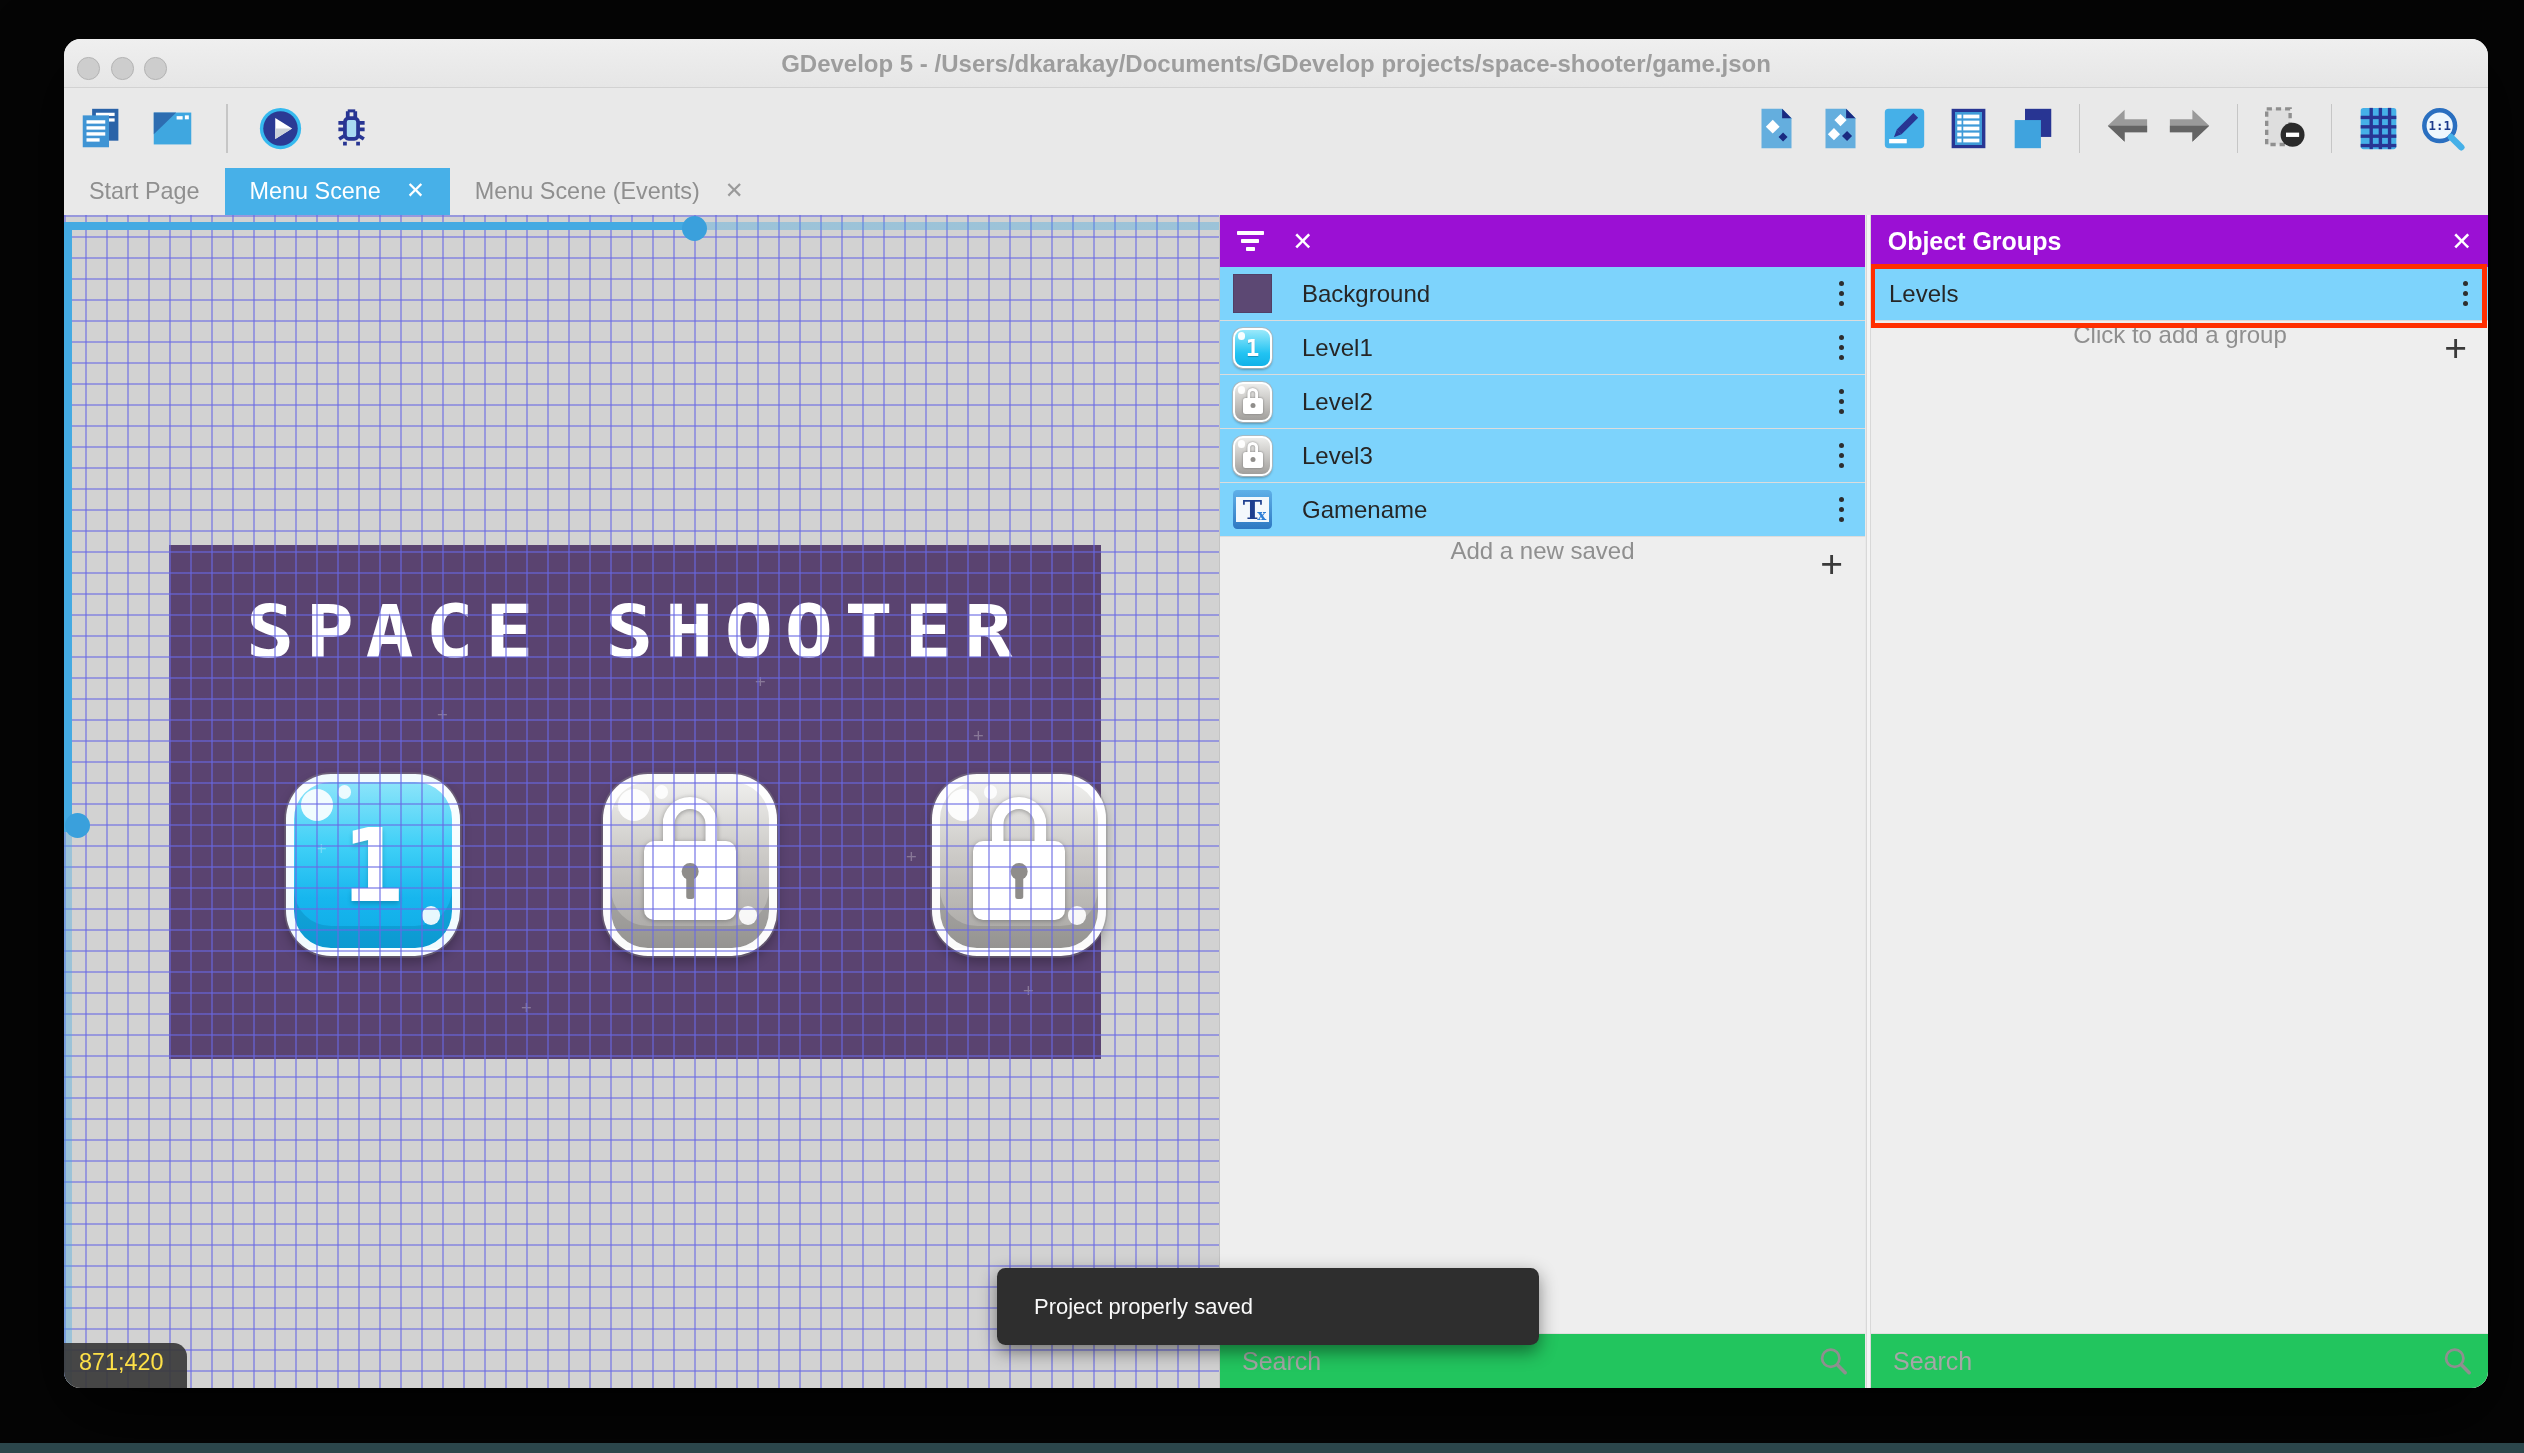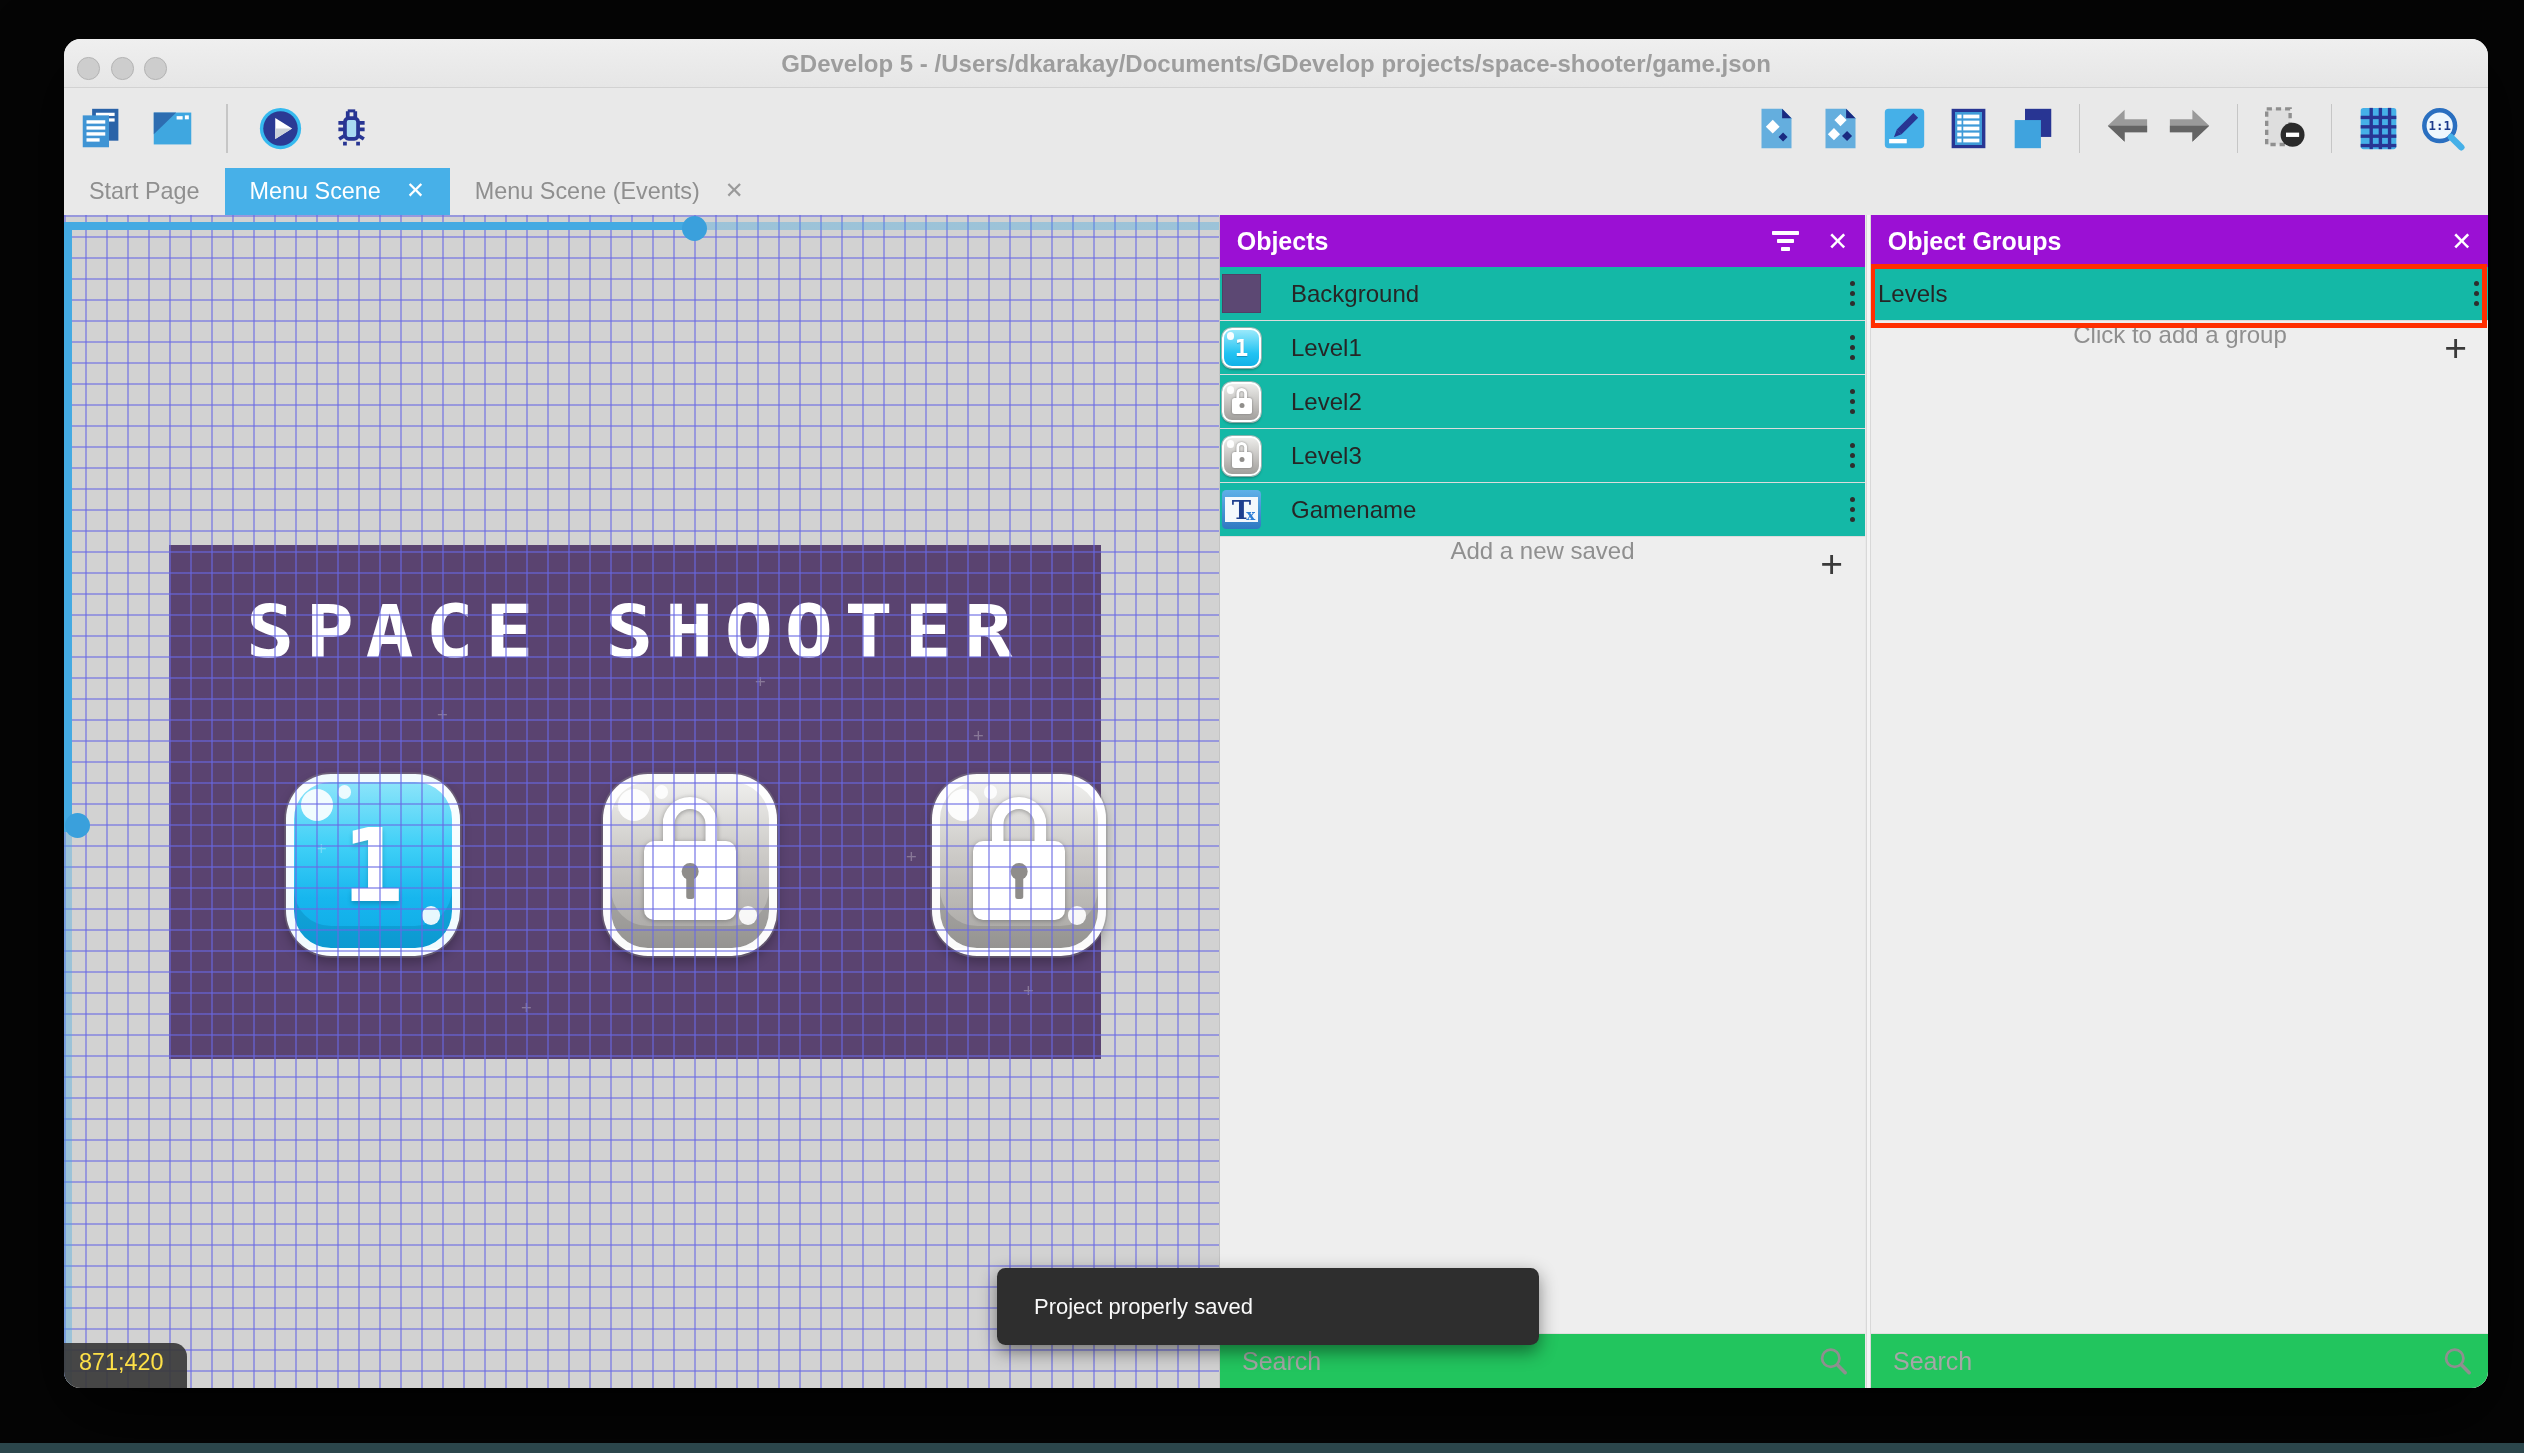--- a/index.html
+++ b/index.html
@@ -86,21 +86,21 @@
      border-left:0.8px solid #d8d8d8;border-right:0.8px solid #d8d8d8;}
   .groups-panel{left:1807px;width:618px;}
   .p-header{position:absolute;left:0;right:0;top:0;height:52px;background:#9b10d4;display:flex;
      align-items:center;padding:0 16.7px;}
   .p-title{color:#fff;font-size:25px;font-weight:700;flex:1;}
   .p-close{color:#fff;font-size:25px;margin-left:28.5px;cursor:pointer;}
   .filter-icon{display:flex;flex-direction:column;align-items:center;gap:4.2px;cursor:pointer;}
   .filter-icon i{display:block;height:4.2px;background:#fff;border-radius:0.8px;}
   .filter-icon i:nth-child(1){width:27px}.filter-icon i:nth-child(2){width:17.6px}.filter-icon i:nth-child(3){width:9.2px}
   .rows{position:absolute;left:0;right:0;top:52px;}
-  .row{height:54px;border-bottom:1.7px solid #dcdcdc;display:flex;align-items:center;padding:0 2px;background:#14b8a6;justify-content:flex-end;}
+  .row{height:54px;border-bottom:1.7px solid #dcdcdc;display:flex;align-items:center;padding:0 13px;background:#7dd3fc;justify-content:flex-end;}
   .row-label{margin-left:30px;font-size:24px;color:#262626;flex:1;}
   .groups-panel .row-label{margin-left:5px;}
   .kebab{display:flex;flex-direction:column;gap:5px;padding:5px 8.4px;cursor:pointer;}
   .kebab i{width:5px;height:5px;border-radius:50%;background:#2e2e2e;}
   .add-row{height:54px;display:flex;align-items:flex-start;justify-content:center;position:relative;color:#8f8f8f;
      font-size:24px;cursor:pointer;}
   .add-plus{position:absolute;right:22px;top:50%;transform:translateY(-50%);font-size:39px;color:#3a3a3a;font-weight:400;}
   .search-row{position:absolute;left:0;right:0;bottom:0;height:55px;background:#22c55e;border-top:0.8px solid #e0e0e0;}
   .search-row input{width:100%;height:100%;border:none;outline:none;background:transparent;padding:0 59px 0 22px;
      font-size:25px;color:#444;font-family:"Liberation Sans","DejaVu Sans",sans-serif;}
@@ -348,21 +348,20 @@
         <div class="grid-overlay"></div>
         <div class="hscroll"></div>
         <div class="hknob"></div>
         <div class="vscroll"></div>
         <div class="vknob"></div>
         <div class="coord-badge">871;420</div>
       </div>
 
       <div class="panel objects-panel">
         <div class="p-header">
-          <span class="p-title">Objects</span>
           <span class="filter-icon">
               <i></i>
               <i></i>
               <i></i>
             </span>
           <span class="p-close">✕</span>
         </div>
         <div class="rows">
           <div class="row">
             <span class="thumb swatch"></span>

